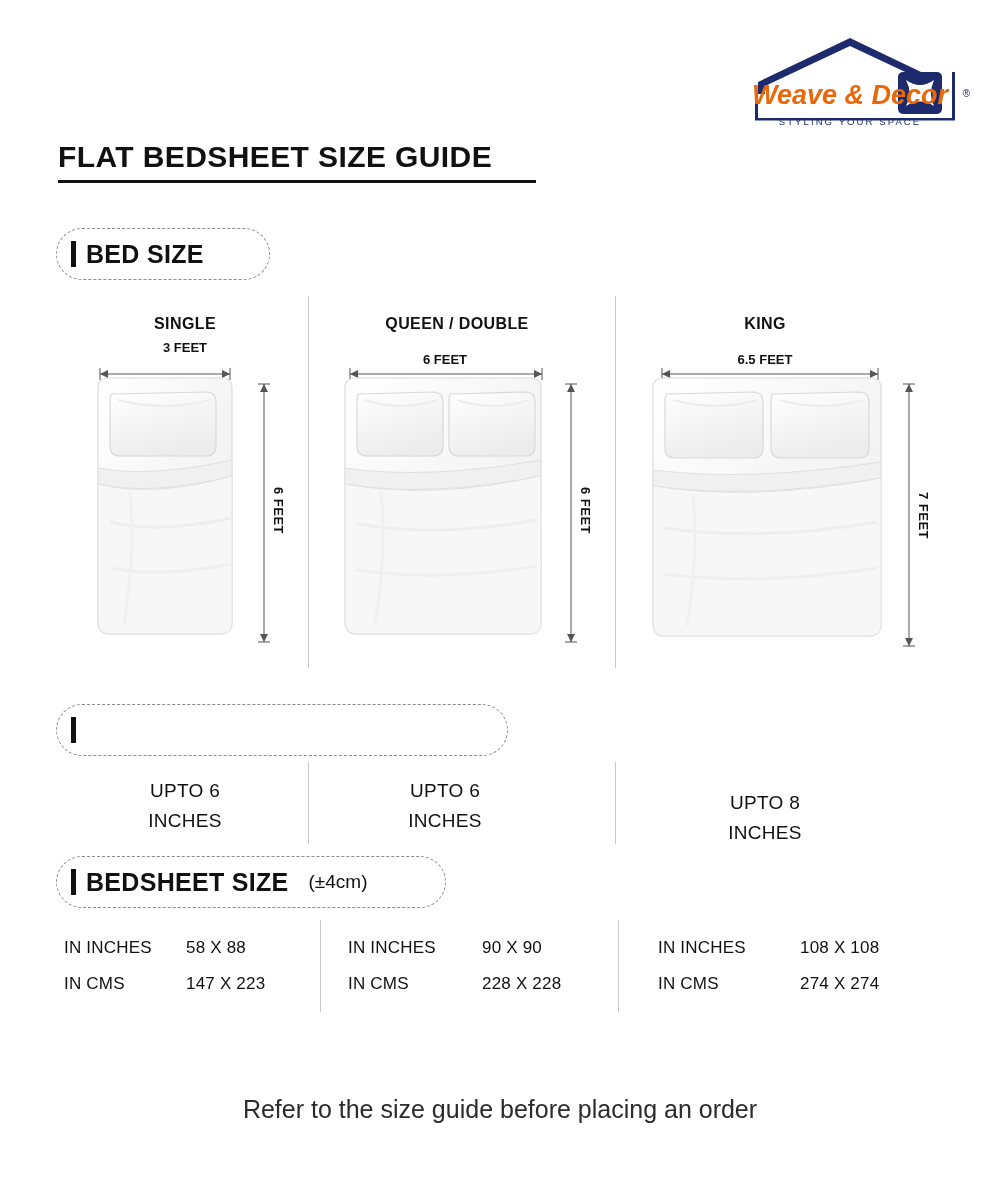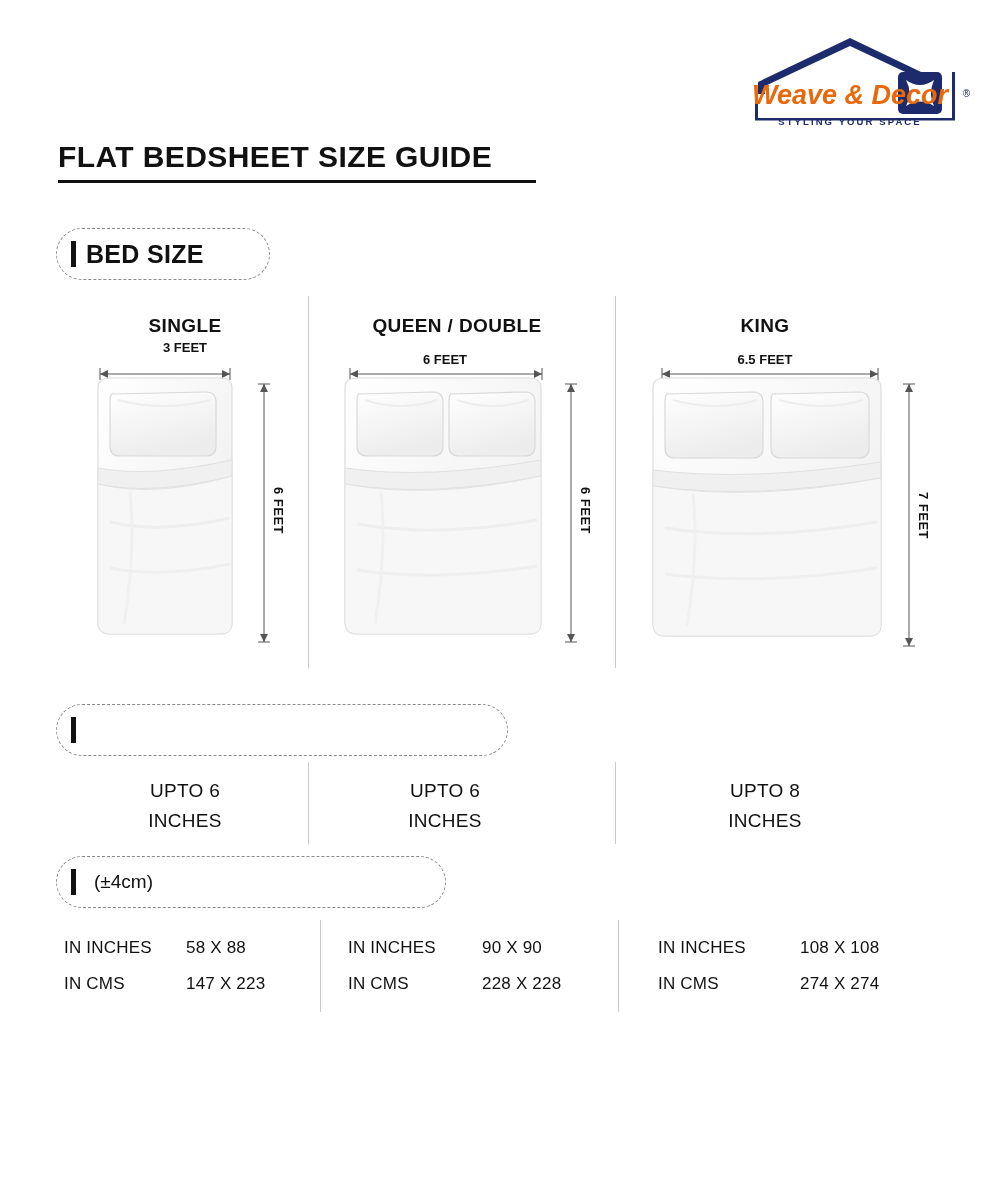--- a/index.html
+++ b/index.html
@@ -46,21 +46,21 @@
   }
   .logo-tag {
     position: absolute;
     left: 0;
     top: 92px;
     width: 200px;
     text-align: center;
     font-size: 9.5px;
     letter-spacing: 2.1px;
     color: #1d2a6b;
-    font-weight: bold;
+    font-weight: normal;
   }
   .logo-reg {
     position: absolute;
     right: 0px;
     top: 64px;
     font-size: 10px;
     color: #1d2a6b;
   }
 
   
@@ -103,31 +103,31 @@
   }
   .section .label {
     font-size: 25px;
     font-weight: bold;
     letter-spacing: 0.3px;
     white-space: nowrap;
   }
   .section .sub {
     font-size: 19px;
     font-weight: normal;
-    margin-left: 8px;
+    margin-left: 20px;
   }
   #sec-bed   { left: 56px; top: 228px; width: 214px; }
   #sec-mat   { left: 56px; top: 704px; width: 452px; }
   #sec-sheet { left: 56px; top: 856px; width: 390px; }
 
   
   .col-title {
     position: absolute;
     text-align: center;
-    font-size: 19px;
+    font-size: 16px;
     font-weight: bold;
     letter-spacing: 0.4px;
     top: 315px;
   }
   #title-0 { left: 60px;  width: 250px; }
   #title-1 { left: 332px; width: 250px; }
   #title-2 { left: 640px; width: 250px; }
 
   
   .vdiv {
@@ -179,21 +179,21 @@
   .mat-val {
     position: absolute;
     top: 776px;
     font-size: 19px;
     text-align: center;
     line-height: 30px;
     letter-spacing: 0.3px;
   }
   #mat-0 { left: 60px;  width: 250px; }
   #mat-1 { left: 320px; width: 250px; }
-  #mat-2 { left: 640px; width: 250px; }
+  #mat-2 { left: 640px; width: 250px; margin-top: 12px; }
 
   .vdiv2 {
     position: absolute;
     width: 1px;
     background: #c9c9c9;
     top: 762px;
     height: 82px;
   }
   #vdiv2-1 { left: 308px; }
   #vdiv2-2 { left: 615px; }
@@ -391,20 +391,21 @@
   <div>UPTO 6</div>
   <div>INCHES</div>
 </div>
 <div class="mat-val" id="mat-2">
   <div>UPTO 8</div>
   <div>INCHES</div>
 </div>
 
 <div class="section" id="sec-sheet">
   <span class="bar"></span>
+  <span class="label">BEDSHEET SIZE</span>
   <span class="sub">(±4cm)</span>
 </div>
 
 <div class="vdiv3" id="vdiv3-1"></div>
 <div class="vdiv3" id="vdiv3-2"></div>
 
 <div class="sheet-block" id="sheet-0">
   <div class="sheet-row">
     <span class="sheet-key">IN INCHES</span>
     <span class="sheet-val">58 X 88</span>
@@ -431,13 +432,14 @@
     <span class="sheet-key">IN INCHES</span>
     <span class="sheet-val">108 X 108</span>
   </div>
   <div class="sheet-row">
     <span class="sheet-key">IN CMS</span>
     <span class="sheet-val">274 X 274</span>
   </div>
 </div>
 
 <div class="footer">
+  <div>Refer to the size guide before placing an order</div>
 </div>
 
 </body></html>

